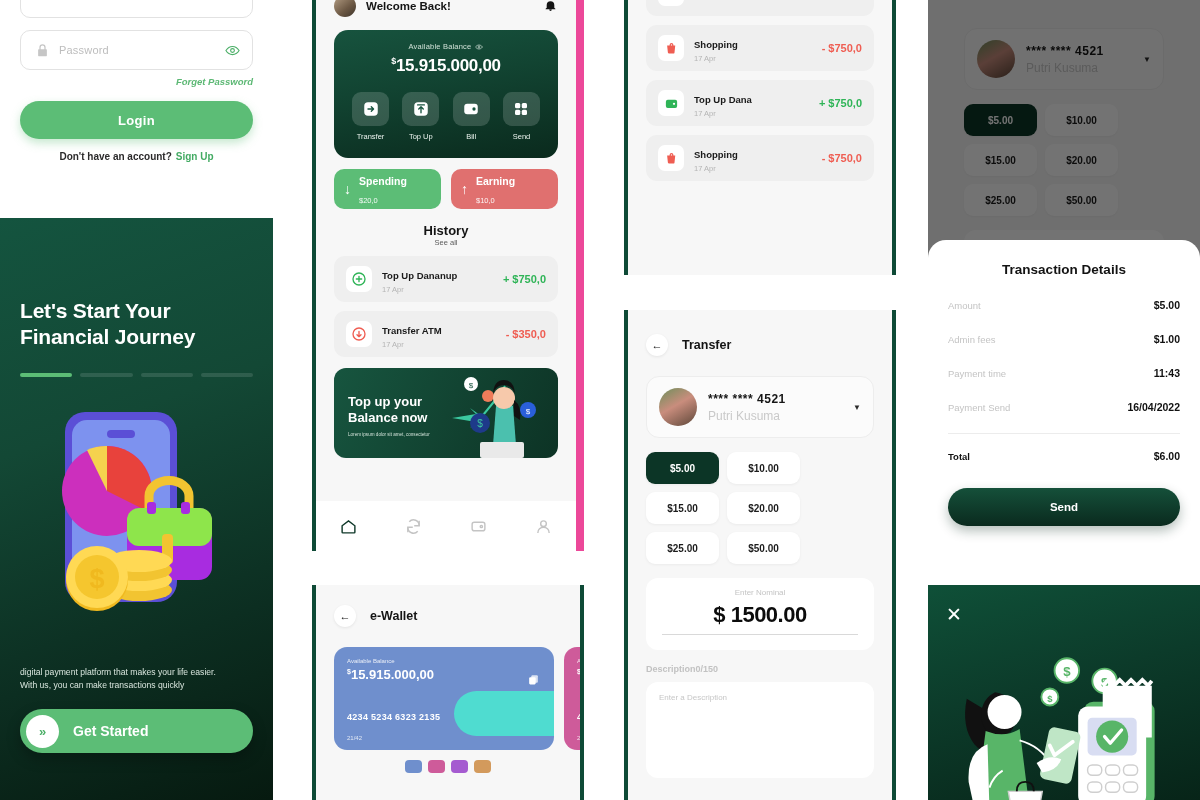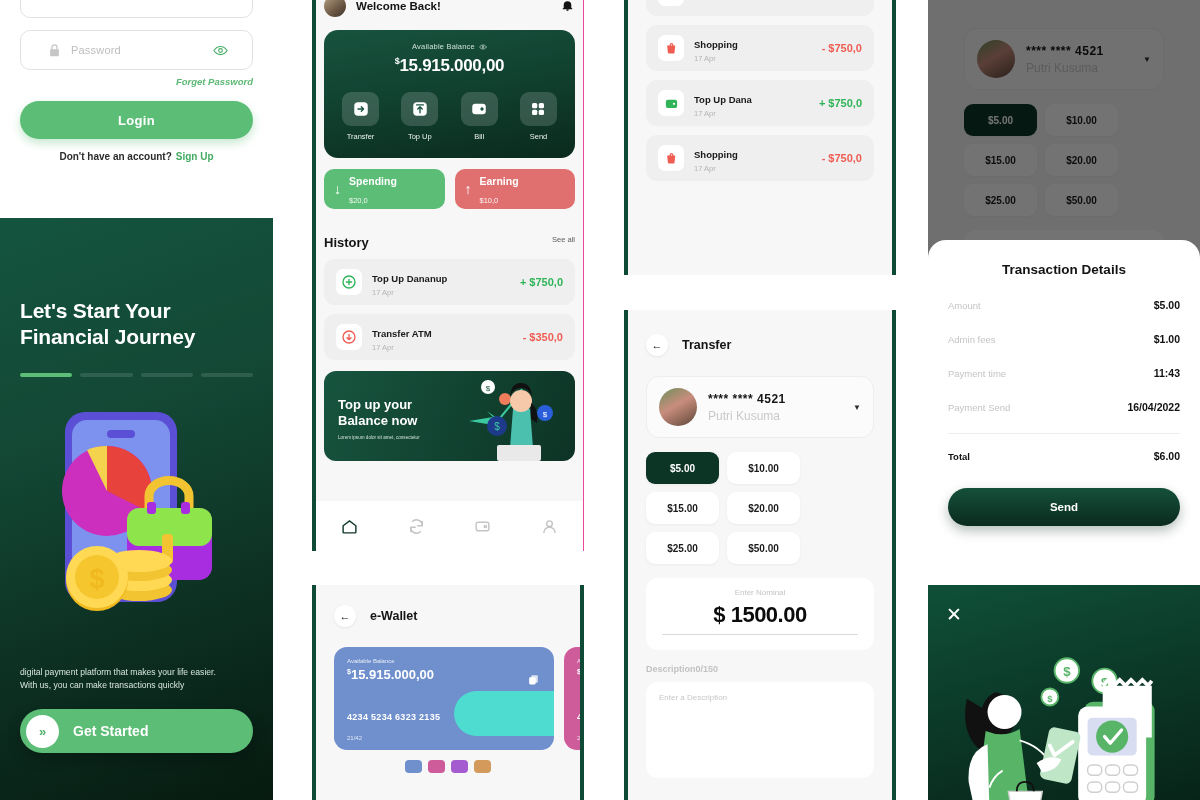--- a/index.html
+++ b/index.html
@@ -17,21 +17,21 @@
   .c2 { left:312px; width:272px; }
   .c3 { left:624px; width:272px; }
   .c4 { left:928px; width:272px; }
 
   .screen { position:absolute; left:0; width:100%; overflow:hidden; background:#f7f7f7; }
 
   
   #login-screen { top:0; height:211px; background:#ffffff; padding:0 20px; }
   .field {
     height:40px; border:1px solid #e2e2e2; border-radius:10px;
-    display:flex; align-items:center; padding:0 24px; background:#fff;
+    display:flex; align-items:center; padding:0 12px; background:#fff;
   }
   .field + .field { margin-top:12px; }
   .field .fi { width:18px; height:18px; flex:0 0 18px; display:flex; align-items:center; justify-content:center; }
   .field .ftxt { flex:1; font-size:11px; color:#bdbdbd; margin-left:8px; letter-spacing:.2px; }
   .eye { color:#4caf68; font-size:13px; }
   .forget { text-align:right; font-size:9.5px; color:#5cb874; font-style:italic; margin-top:6px; font-weight:600;}
   .login-btn {
     margin-top:14px; height:38px; border-radius:19px; background:#5cbd76;
     display:flex; align-items:center; justify-content:center;
     color:#fff; font-weight:700; font-size:13px; letter-spacing:.3px;
@@ -55,21 +55,21 @@
   .ob-desc { font-size:8.6px; line-height:1.6; color:#d9e6de; margin-top:14px; }
   .get-started {
     margin-top:16px; height:44px; border-radius:22px; background:#5cbd76;
     display:flex; align-items:center; padding-left:6px; gap:14px;
     box-shadow:0 6px 14px rgba(0,0,0,.25);
   }
   .gs-circle { width:33px; height:33px; border-radius:50%; background:#fff; display:flex;align-items:center;justify-content:center;color:#4caf68;font-size:13px;font-weight:700;}
   .gs-label { color:#fff; font-weight:700; font-size:14px; }
 
   
-  #home-screen { top:0; height:551px; background:#f7f7f7; padding:0 8px; border-left:4px solid #0e4a36; border-right:1px solid #ec4899;}
+  #home-screen { top:0; height:551px; background:#f7f7f7; padding:0 18px; border-left:4px solid #0e4a36; border-right:8px solid #ec4899;}
   .home-head { display:flex; align-items:center; gap:10px; padding-top:0; height:20px; }
   .avatar { width:22px; height:22px; border-radius:50%; overflow:hidden; flex:0 0 22px;
             background:linear-gradient(140deg,#b9a389,#6c5844 60%,#3d332a); }
   .welcome { font-size:11.5px; font-weight:800; color:#141414; flex:1; }
   .bell { width:14px; height:14px; color:#161616; }
 
   .balance-card {
     margin-top:14px; border-radius:14px; height:128px; padding:12px 14px;
     background:linear-gradient(170deg,#17533e 0%,#124432 40%,#0a2a1d 100%);
     color:#fff; text-align:center;
@@ -85,21 +85,21 @@
   .act-lbl { font-size:7.5px; margin-top:6px; color:#eaf2ed; }
 
   .stat-row { display:flex; gap:10px; margin-top:11px; }
   .stat { flex:1; height:40px; border-radius:10px; display:flex; align-items:center; padding:0 10px; gap:8px; color:#fff;}
   .stat.spend { background:#5cbd76; }
   .stat.earn  { background:#e0706f; }
   .stat .sico { font-size:14px; font-weight:700; }
   .stat .stitle { font-size:10.5px; font-weight:800; line-height:1.15;}
   .stat .sval { font-size:7.5px; opacity:.92; }
 
-  .hist-head { display:flex; justify-content:space-between; align-items:flex-start; margin-top:26px; }
+  .hist-head { display:flex; justify-content:space-between; align-items:center; margin-top:14px;flex-direction:column; }
   .hist-title { font-size:13px; font-weight:800; color:#141414; }
   .see-all { font-size:7.5px; color:#5c5c5c; }
 
   .tx-row { margin-top:9px; height:46px; background:#efefef; border-radius:11px; display:flex; align-items:center; padding:0 12px; gap:10px;}
   .tx-ico { width:26px; height:26px; border-radius:7px; display:flex; align-items:center; justify-content:center; background:#fff; flex:0 0 26px;}
   .tx-main { flex:1; }
   .tx-name { font-size:9.5px; font-weight:800; color:#1a1a1a; }
   .tx-date { font-size:7.5px; color:#b4b4b4; margin-top:2px;}
   .tx-amt { font-size:11px; font-weight:800; }
   .pos { color:#2fb457; } .neg { color:#ef5d52; }

